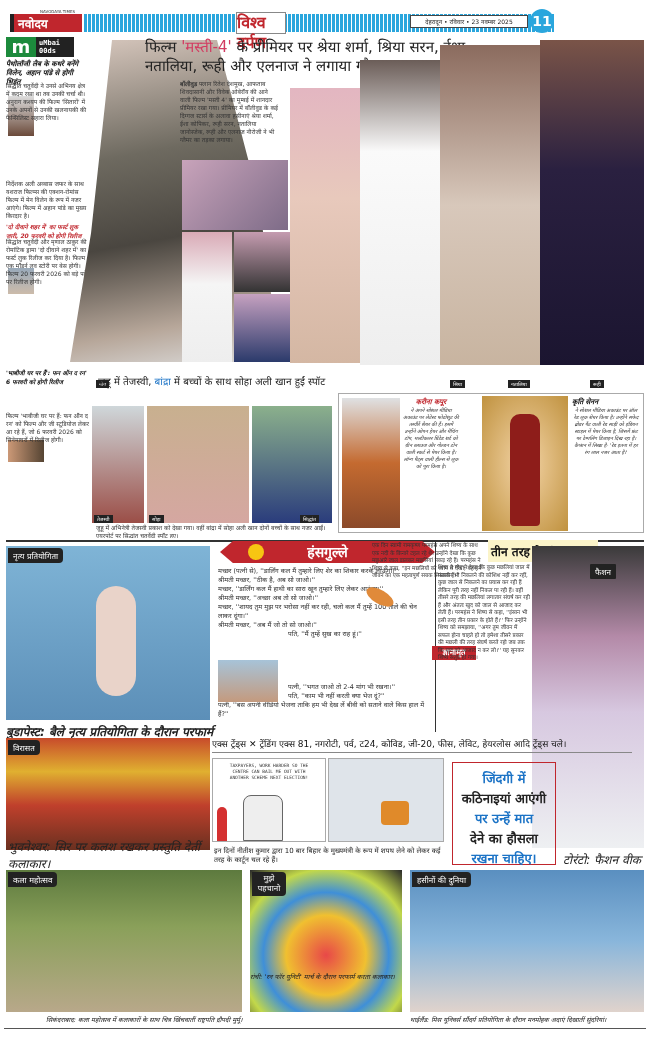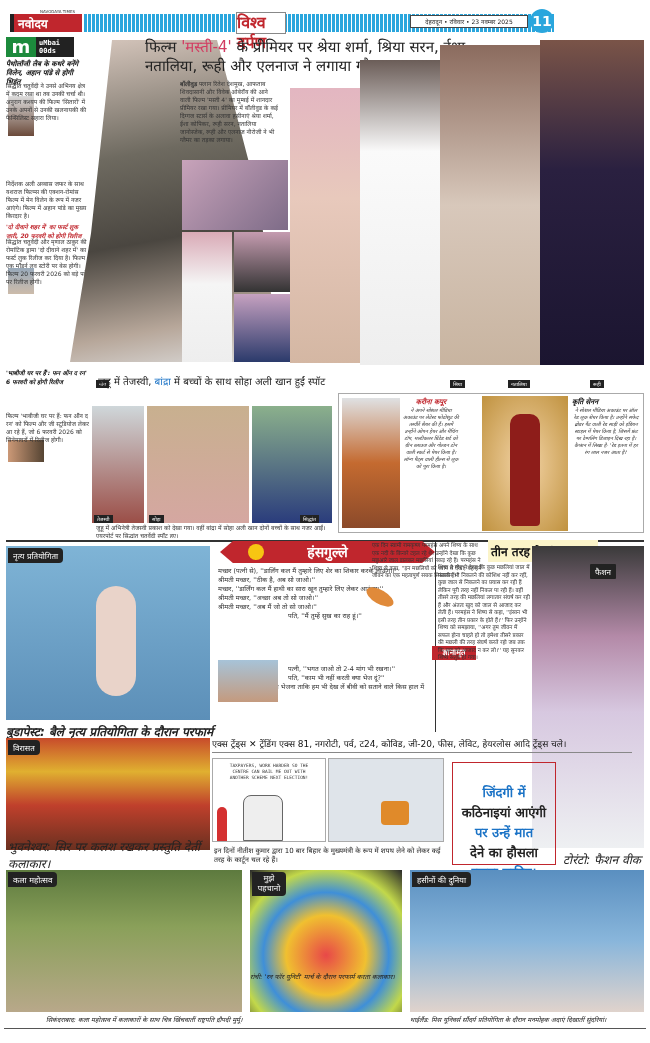--- a/index.html
+++ b/index.html
@@ -24,21 +24,21 @@
   .rule { position: absolute; background: #333; }
   .juhu-hl { left: 98px; top: 374px; width: 300px; font-size: 10px; color: #222; }
   .juhu-hl .blue { color: #1b73c6; }
   .box { border: 1px solid #aaa; position: absolute; }
   .label-black { position: absolute; background: #222; color: #fff; font-size: 8px; padding: 2px 5px; border-radius: 0 4px 4px 0; }
   .haas-banner { left: 220px; top: 541px; width: 215px; height: 22px; background: #c0262d; color: #fff; font-size: 14px; font-weight: bold; text-align: center; line-height: 22px; clip-path: polygon(0 50%, 6% 0, 94% 0, 100% 50%, 94% 100%, 6% 100%); }
   .smile { left: 248px; top: 544px; width: 16px; height: 16px; background: #f7c512; border-radius: 50%; }
   .teen-hl { left: 488px; top: 540px; width: 110px; height: 22px; background: #fbf4c9; font-size: 12px; font-weight: bold; color: #111; padding: 3px; }
   .gyan { left: 432px; top: 646px; width: 44px; height: 14px; background: #c0262d; color: #fff; font-size: 8px; font-weight: bold; text-align: center; line-height: 14px; }
   .ticker { left: 212px; top: 737px; width: 420px; height: 16px; font-size: 9px; color: #111; border-bottom: 1px solid #888; }
-  .quote-box { left: 452px; top: 762px; width: 104px; height: 103px; border: 1px solid #c0262d; text-align: center; font-weight: bold; font-size: 13px; line-height: 20px; padding-top: 20px; }
+  .quote-box { left: 452px; top: 762px; width: 104px; height: 103px; border: 1px solid #c0262d; text-align: center; font-weight: bold; font-size: 13px; line-height: 20px; padding-top: 6px; }
   .quote-box .blue { color: #1b73c6; }
   .caption { position: absolute; font-size: 12px; font-style: italic; color: #222; }
 </style>
 </head>
 <body>
 
 <div class="abs brand-small">NAVODAYA TIMES</div>
 <div class="abs brand">नवोदय टाइम्स</div>
 <div class="abs barcode"></div>
 <div class="abs section-tag">विश्व दर्पण</div>
@@ -118,20 +118,21 @@
 <div class="label-black" style="left:8px;top:740px;">विरासत</div>
 <div class="caption" style="left:8px;top:838px;width:204px;">भुवनेश्वर: सिर पर कलश रखकर प्रस्तुति देतीं कलाकार।</div>
 
 <div class="abs haas-banner">हंसगुल्ले</div>
 <div class="abs smile"></div>
 <div class="abs col-text" style="left:218px;top:567px;width:210px;height:165px;overflow:hidden;font-size:6.5px;line-height:9px;">
   <div>मच्छर (पत्नी से), ''डार्लिंग कल मैं तुम्हारे लिए शेर का शिकार करके लाऊंगा।''</div>
   <div>श्रीमती मच्छर, ''ठीक है, अब सो जाओ।''</div>
   <div>मच्छर, ''डार्लिंग कल मैं हाथी का सारा खून तुम्हारे लिए लेकर आऊंगा।''</div>
   <div>श्रीमती मच्छर, ''अच्छा अब तो सो जाओ।''</div>
+  <div>मच्छर, ''शायद तुम मुझ पर भरोसा नहीं कर रही, चलो कल मैं तुम्हें 100 तोले की चेन लाकर दूंगा।''</div>
   <div>श्रीमती मच्छर, ''अब मैं जो तो सो जाओ।''</div>
   <div style="padding-left:70px;">पति, ''मैं तुम्हें सुख का राह हूं।''</div>
   <div style="padding-left:70px;margin-top:44px;">पत्नी, ''भगत जाओ तो 2-4 मांग भी रखना।''</div>
   <div style="padding-left:70px;">पति, ''काम भी नहीं करती क्या भेज दूं?''</div>
   <div>पत्नी, ''बस अपनी वीडियो भेजना ताकि हम भी देख लें बीवी को सताने वाले किस हाल में हैं?''</div>
 </div>
 <div class="abs" style="left:345px;top:580px;width:60px;height:50px;">
   <div style="position:absolute;left:20px;top:10px;width:30px;height:14px;background:#e08a3a;border-radius:50%;transform:rotate(30deg);"></div>
 </div>
 <div class="abs photo" style="left:218px;top:660px;width:60px;height:42px;background:linear-gradient(#a7c3d8,#c49a7e);"></div>

